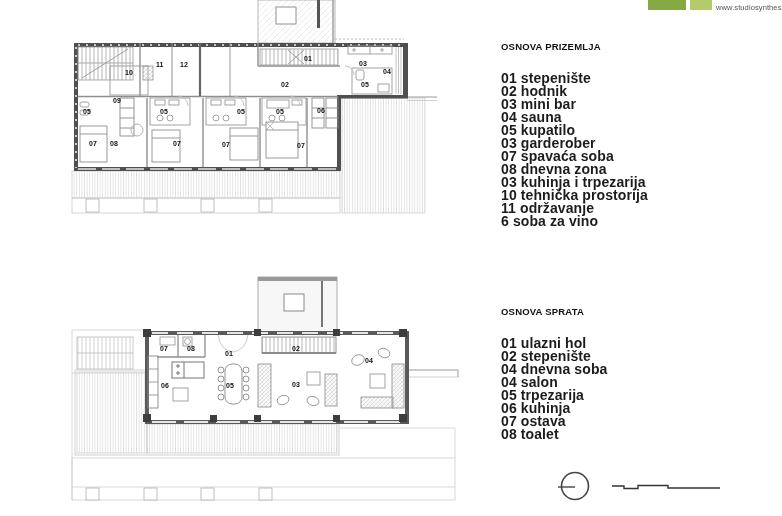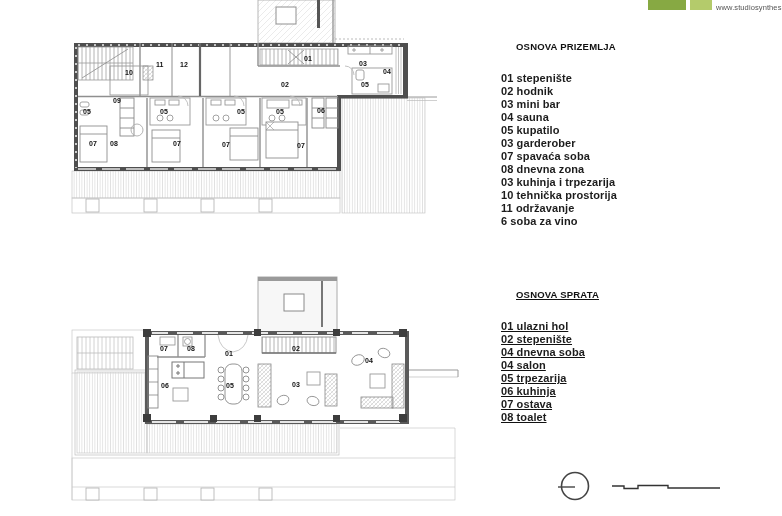--- a/index.html
+++ b/index.html
@@ -6,23 +6,23 @@
   #sheet{position:relative;width:782px;height:516px;background:#fff;overflow:hidden;
          font-family:"Liberation Sans",sans-serif;}
   
   .logo-block{position:absolute;top:0;height:10px;}
   #logo-dark{left:648px;width:38px;}
   #logo-light{690px;left:690px;width:22px;}
   .logo-url{position:absolute;left:716px;top:3px;font-size:7.5px;color:#555;letter-spacing:.1px;}
   
   .legend{position:absolute;left:501px;color:#111;}
   #legend-ground{top:41px;}
-  #legend-upper{top:289px;text-decoration:underline;}
-  .legend-title{font-size:9.5px;font-weight:bold;letter-spacing:.2px;margin:0 0 20px 15px;}
-  .legend-items{font-size:11px;font-weight:bold;letter-spacing:.1px;color:#1c1c1c;}
+  #legend-upper{top:306px;}
+  .legend-title{font-size:9.5px;font-weight:bold;letter-spacing:.2px;margin:0 0 20px 0;}
+  .legend-items{font-size:14px;font-weight:bold;letter-spacing:.1px;color:#1c1c1c;}
   .legend-items div{height:13px;line-height:13px;}
   
   svg{position:absolute;overflow:hidden;}
   #plan1{left:40px;top:0;}
   #plan2{left:40px;top:260px;}
   #symbols{left:545px;top:458px;}
   svg text{font-family:"Liberation Sans",sans-serif;font-weight:bold;font-size:7px;fill:#111;}
 </style>
 </head>
 <body>

